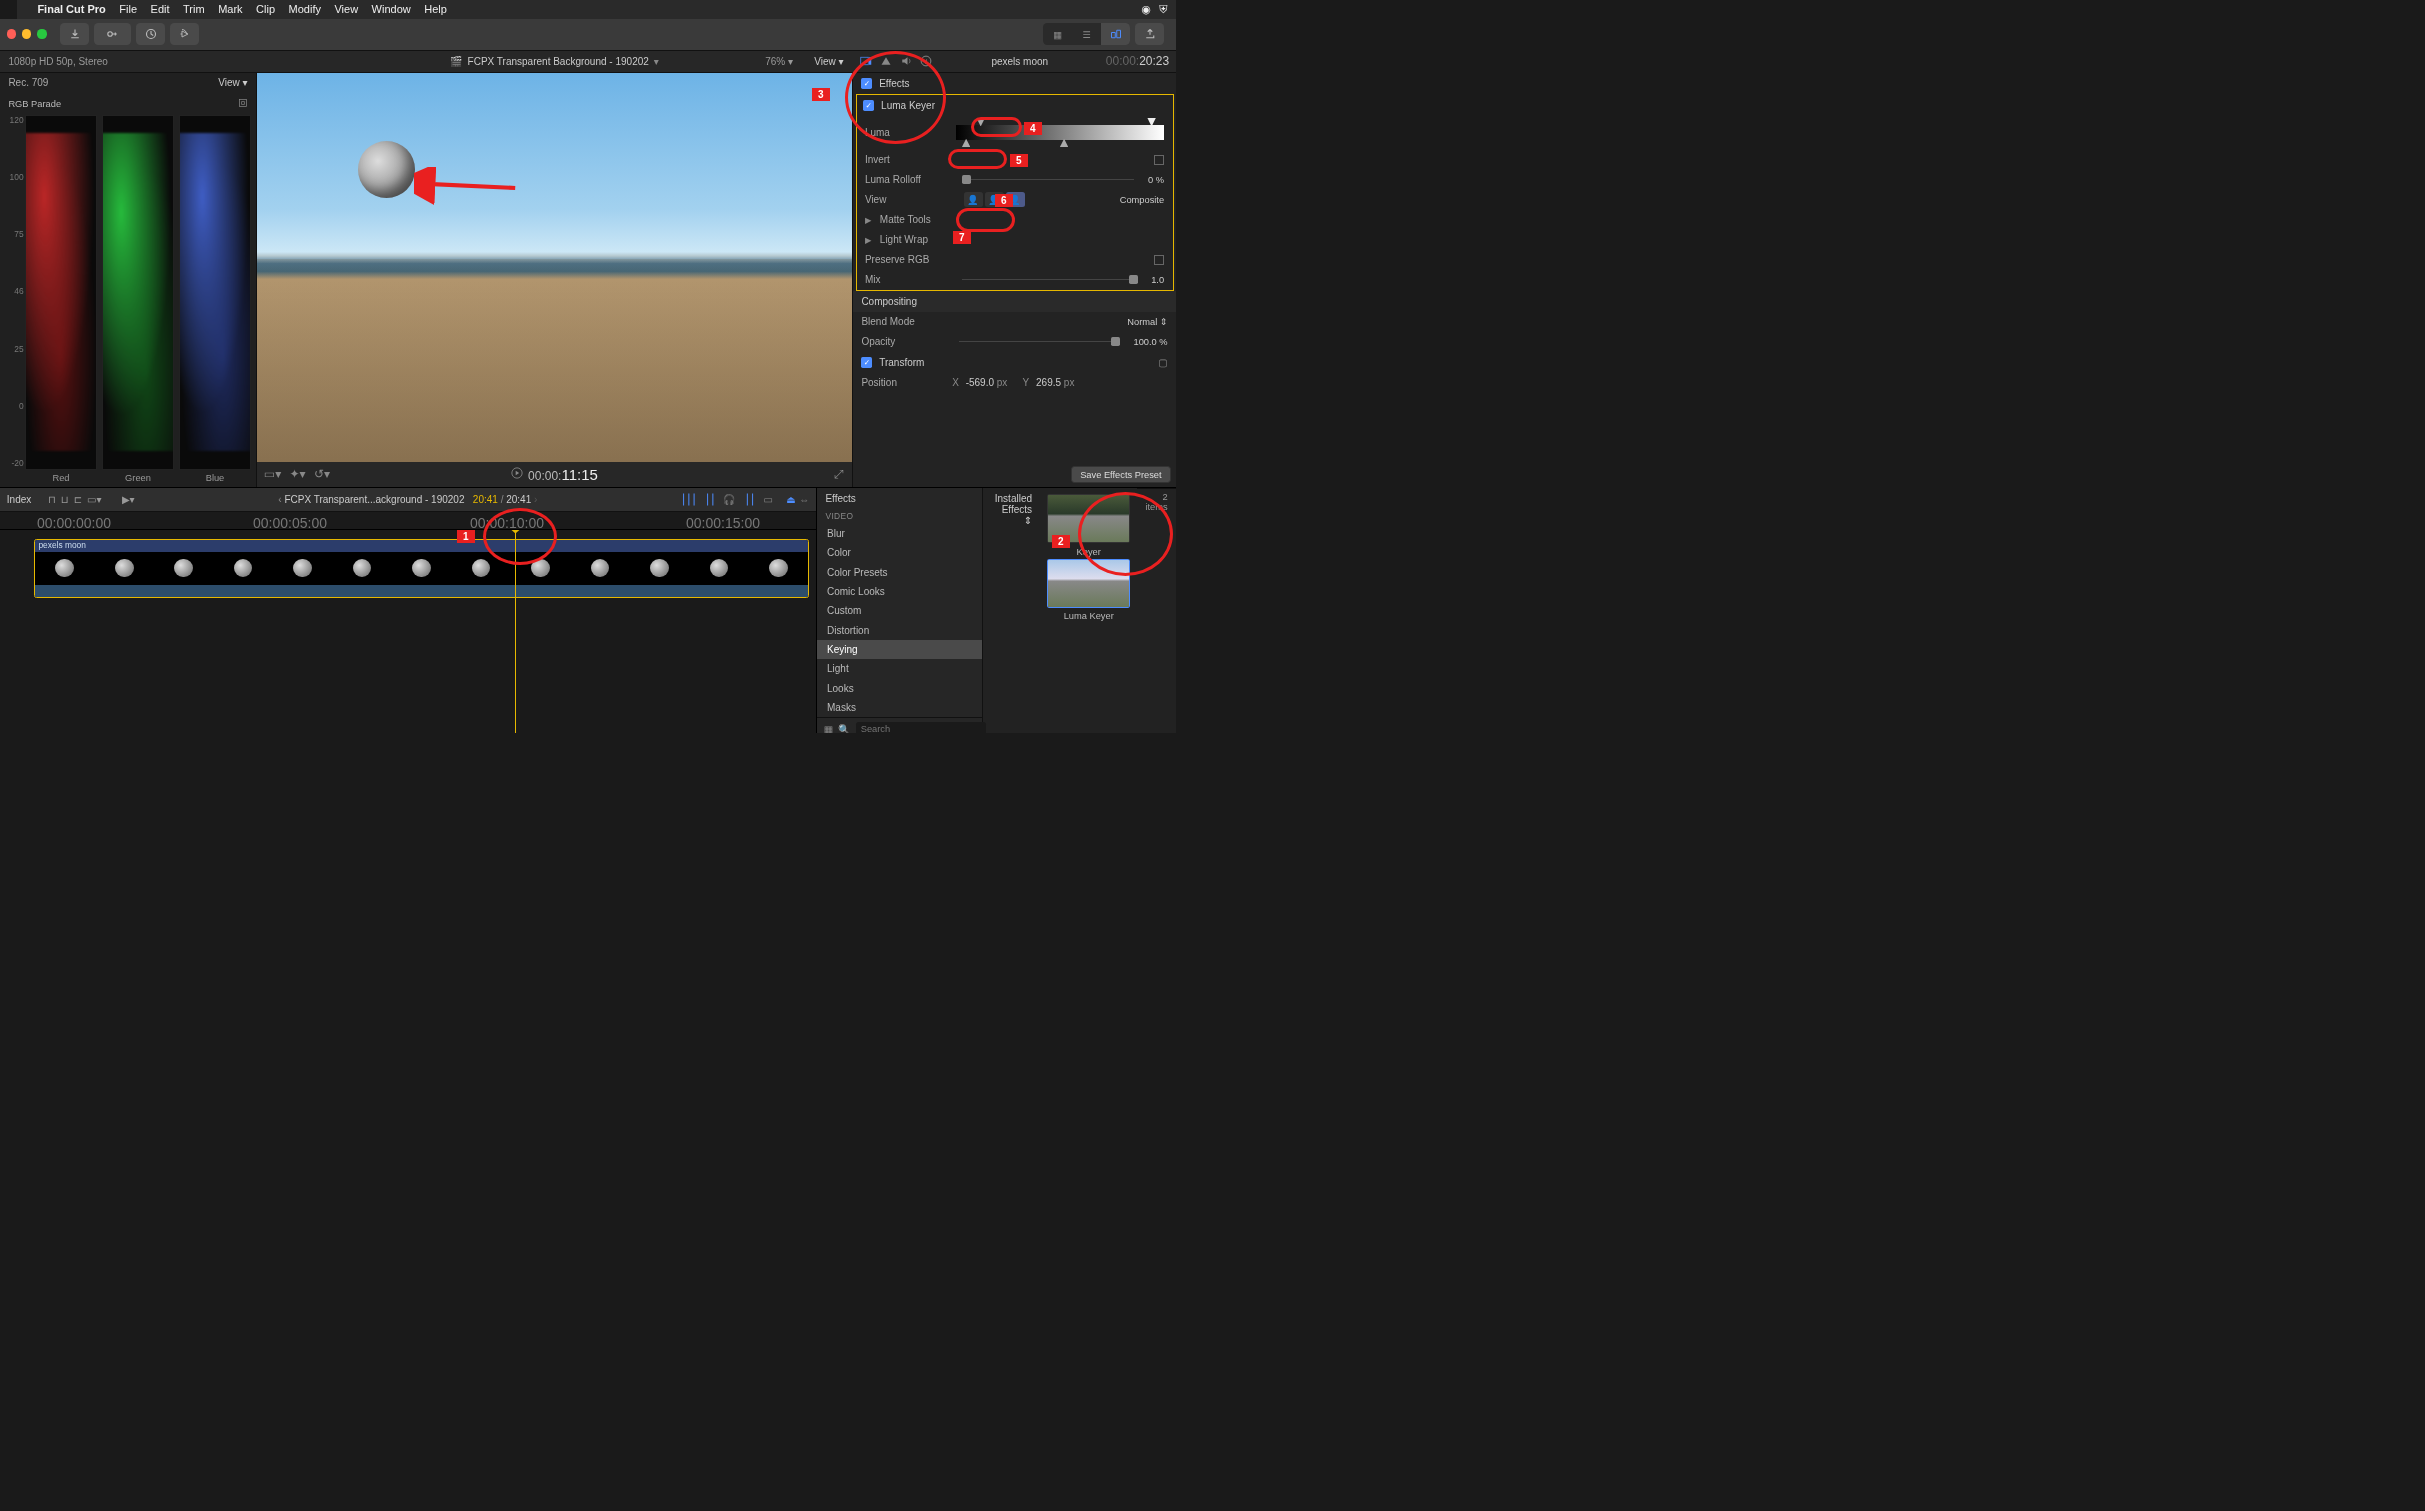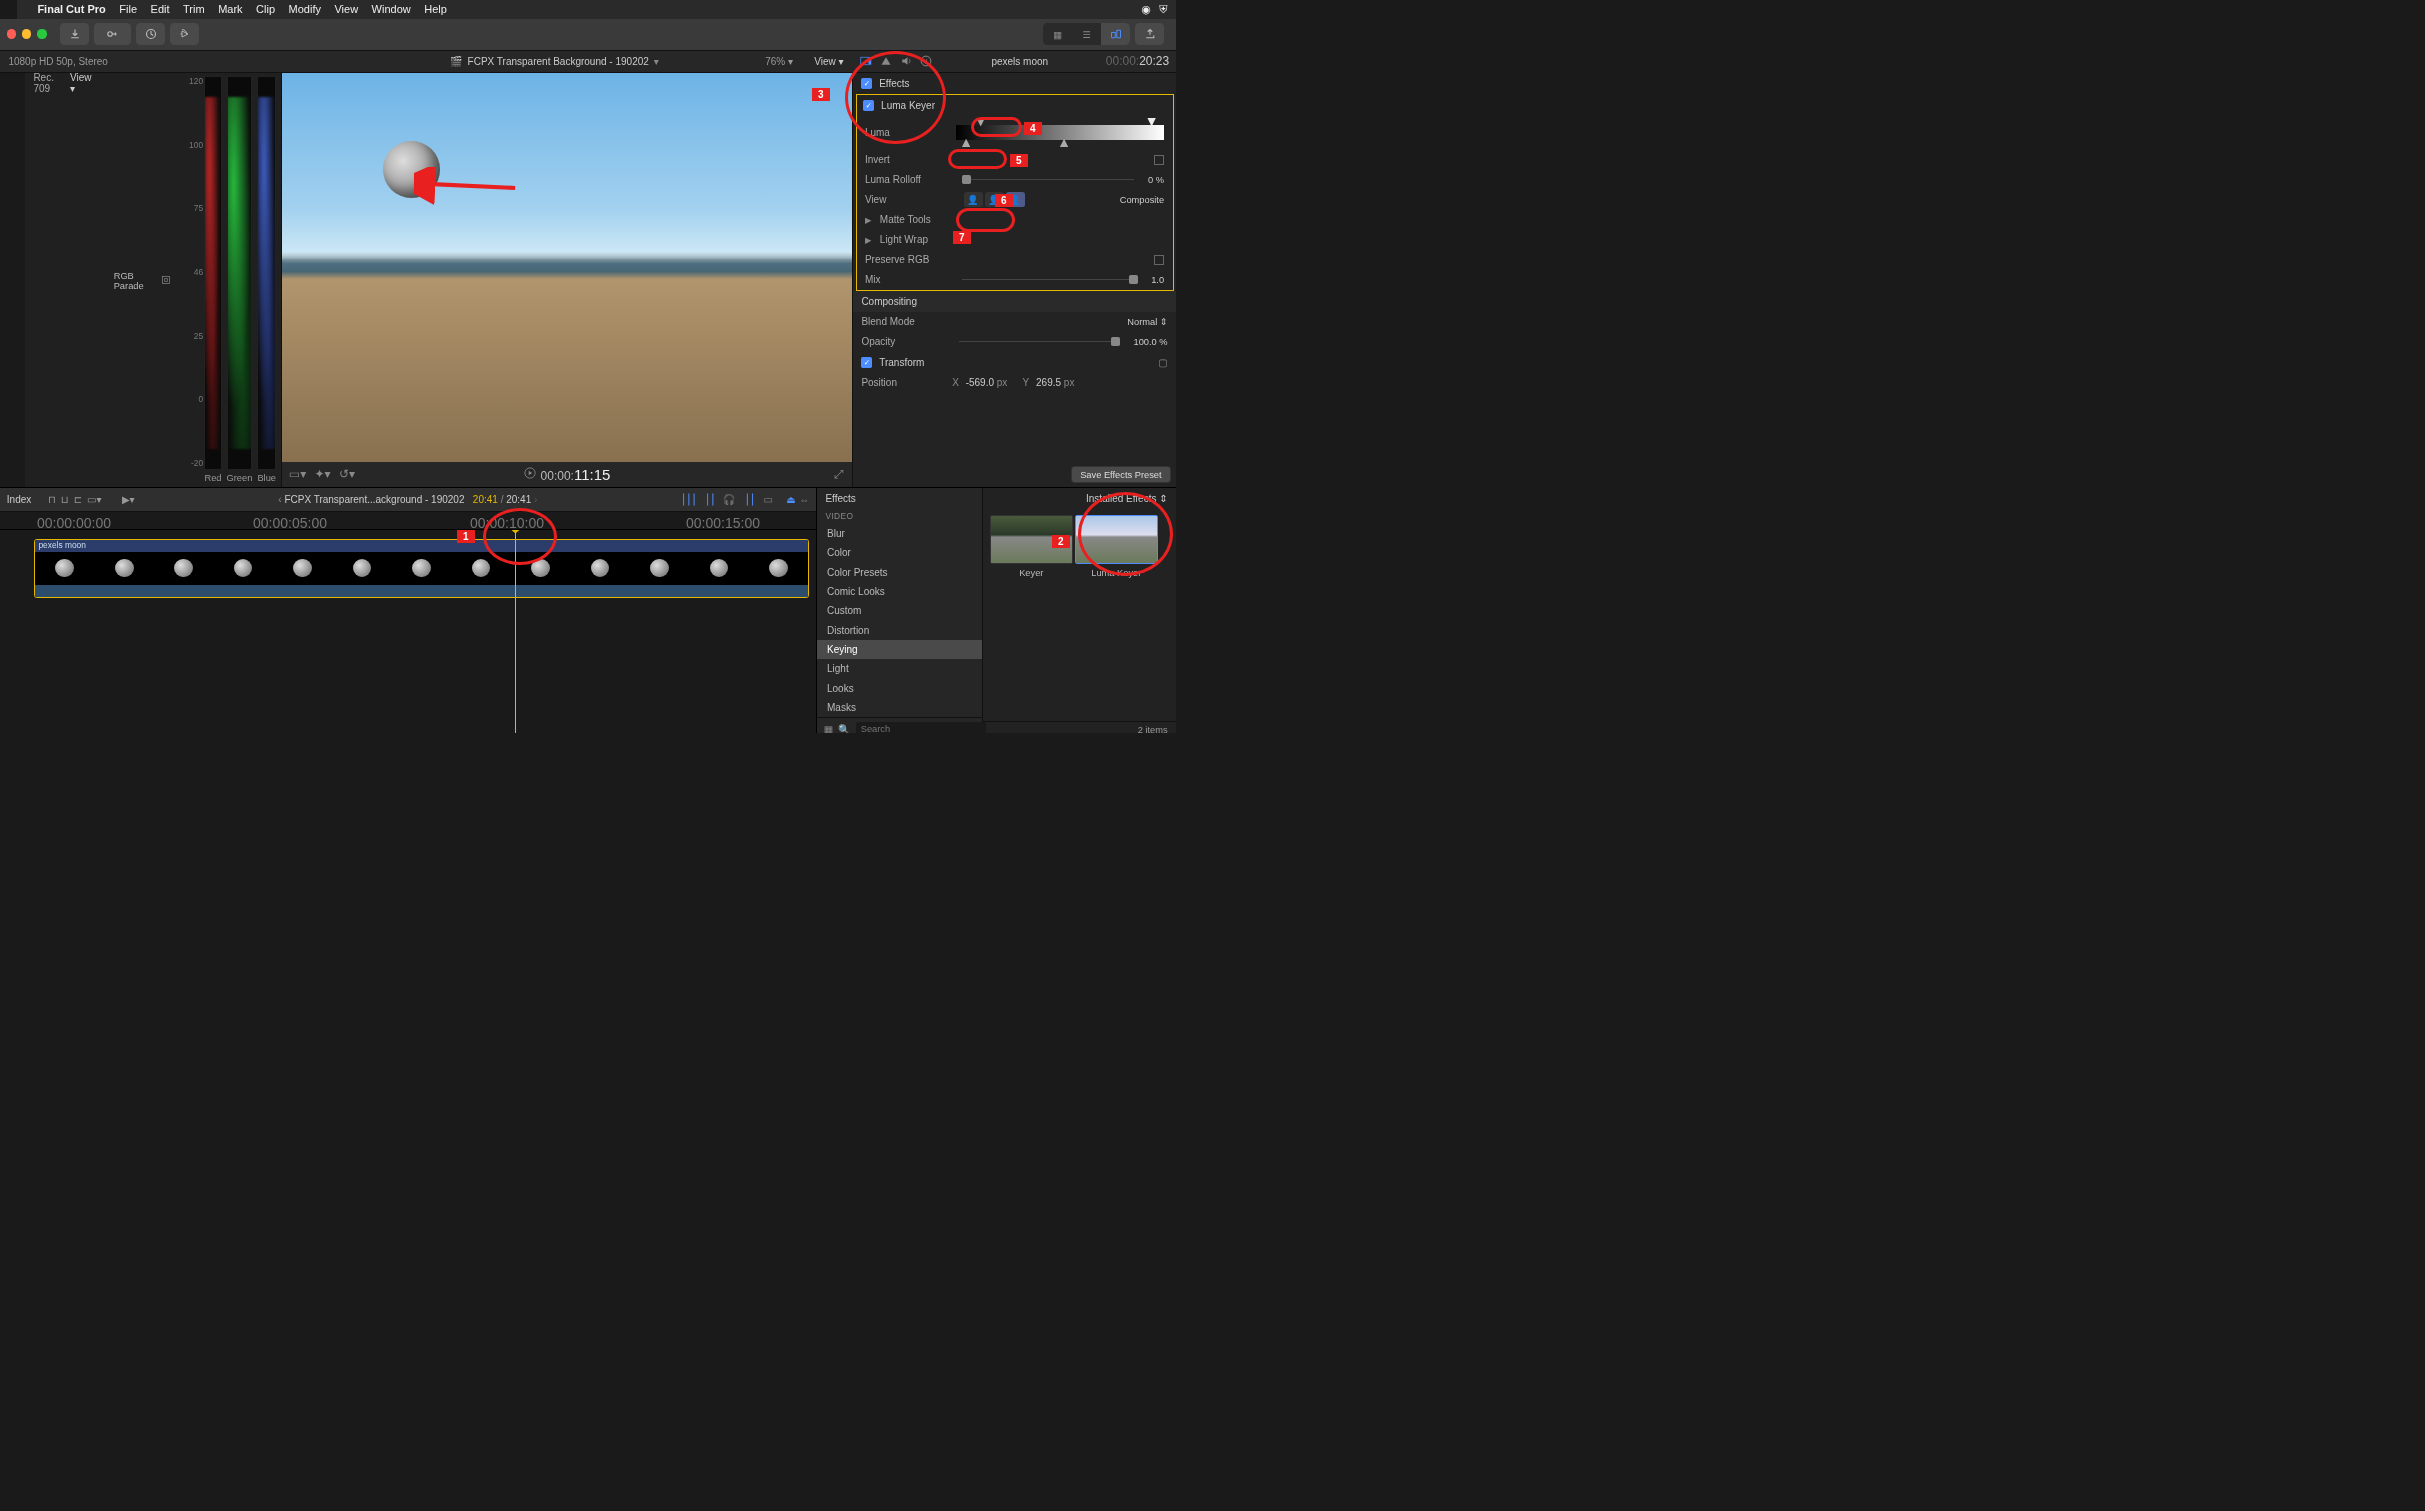--- a/index.html
+++ b/index.html
@@ -38,21 +38,21 @@
 .insp-head .insp-icons span { width: 15px; height: 15px; display: flex; align-items: center; justify-content: center; color: #888; }
 .insp-head .insp-icons span.active { color: #4d8dff; }
 .insp-head .clip-name { flex: 1; text-align: center; color: #ccc; }
 .insp-head .tc { color: #666; font-size: 12px; text-align: center; }
 .insp-head .tc .dur { color: #ccc; }
 
 
 .main { display: flex; height: 414px; }
 
 
-.scopes { width: 257px; background: #202020; display: flex; border-right: 0.8px solid #111; margin-left: 25px; }
+.scopes { width: 257px; background: #202020; display: flex; flex-direction: column; border-right: 0.8px solid #111; }
 .scopes-head { height: 20px; display: flex; align-items: center; padding: 0 8.4px; color: #aaa; }
 .scopes-head .view-dd { margin-left: auto; color: #ccc; }
 .scopes-sub { padding: 5px 8.4px 1.7px; color: #bbb; font-size: 9.3px; display: flex; align-items: center; }
 .scopes-sub .set-icon { margin-left: auto; color: #888; font-size: 9.3px; }
 .parade { flex: 1; display: flex; padding: 3.4px 5px 3.4px 25px; gap: 5px; position: relative; }
 .parade .ylabels { position: absolute; left: 5px; top: 3.4px; bottom: 18.6px; width: 18.6px; display: flex; flex-direction: column; justify-content: space-between; font-size: 8.4px; color: #777; text-align: right; }
 .parade .col { flex: 1; display: flex; flex-direction: column; align-items: center; }
 .parade .graph { flex: 1; width: 100%; background: #0a0a0a; border: 0.8px solid #222; position: relative; overflow: hidden; }
 .parade .trace { position: absolute; width: 120%; height: 90%; top: 5%; left: -10%; opacity: 0.8; filter: blur(0.8px); }
 .trace.red { background: radial-gradient(ellipse at 30% 20%, rgba(255,50,50,0.9), transparent 60%), radial-gradient(ellipse at 50% 70%, rgba(255,30,30,0.4), transparent 60%); }
@@ -129,21 +129,21 @@
 
 .fx-browser { width: 360px; background: #222; display: flex; border-left: 0.8px solid #000; }
 .fx-cats { width: 166px; background: #262626; display: flex; flex-direction: column; border-right: 0.8px solid #111; }
 .fx-cats .hdr { padding: 5px 8.4px; color: #ccc; font-size: 10px; }
 .fx-cats .grp { padding: 2.5px 8.4px 2.5px 8.4px; color: #888; font-size: 8.4px; text-transform: uppercase; letter-spacing: 0.4px; }
 .fx-cat { padding: 4.2px 10px; color: #bbb; font-size: 10px; cursor: default; }
 .fx-cat.selected { background: #4a4a4a; color: #fff; }
 .fx-cats .footer { margin-top: auto; padding: 3.4px 6.8px; border-top: 0.8px solid #111; display: flex; align-items: center; gap: 5px; color: #888; }
 .fx-cats .footer input { flex: 1; background: #1a1a1a; border: none; color: #ccc; padding: 2.5px 5px; border-radius: 2.5px; font-size: 9.3px; }
 
-.fx-grid { flex: 1; display: flex; flex-direction: column; }
+.fx-grid { flex: 1; display: flex; flex-direction: row; }
 .fx-grid .hdr { padding: 5px 8.4px; color: #ccc; font-size: 10px; text-align: right; }
 .fx-grid .items { flex: 1; display: flex; flex-wrap: wrap; align-content: flex-start; padding: 6.8px; gap: 2px; }
 .fx-item { width: 83px; }
 .fx-item .thumb { width: 83px; height: 49px; background: linear-gradient(to bottom, #4a5a3a 0%, #2a3a2a 40%, #888 45%, #6a7a5a 100%); border-radius: 1.7px; border: 0.8px solid #333; position: relative; }
 .fx-item.sel .thumb { border: 1.7px solid #4d8dff; }
 .fx-item .fx-label { text-align: center; font-size: 9.3px; color: #bbb; padding-top: 3.4px; }
 .fx-grid .footer { padding: 3.4px 8.4px; color: #999; font-size: 9.3px; text-align: right; border-top: 0.8px solid #111; }
 
 
 .ann-circle { position: absolute; border: 3.4px solid #e92020; border-radius: 50%; pointer-events: none; z-index: 500; }

